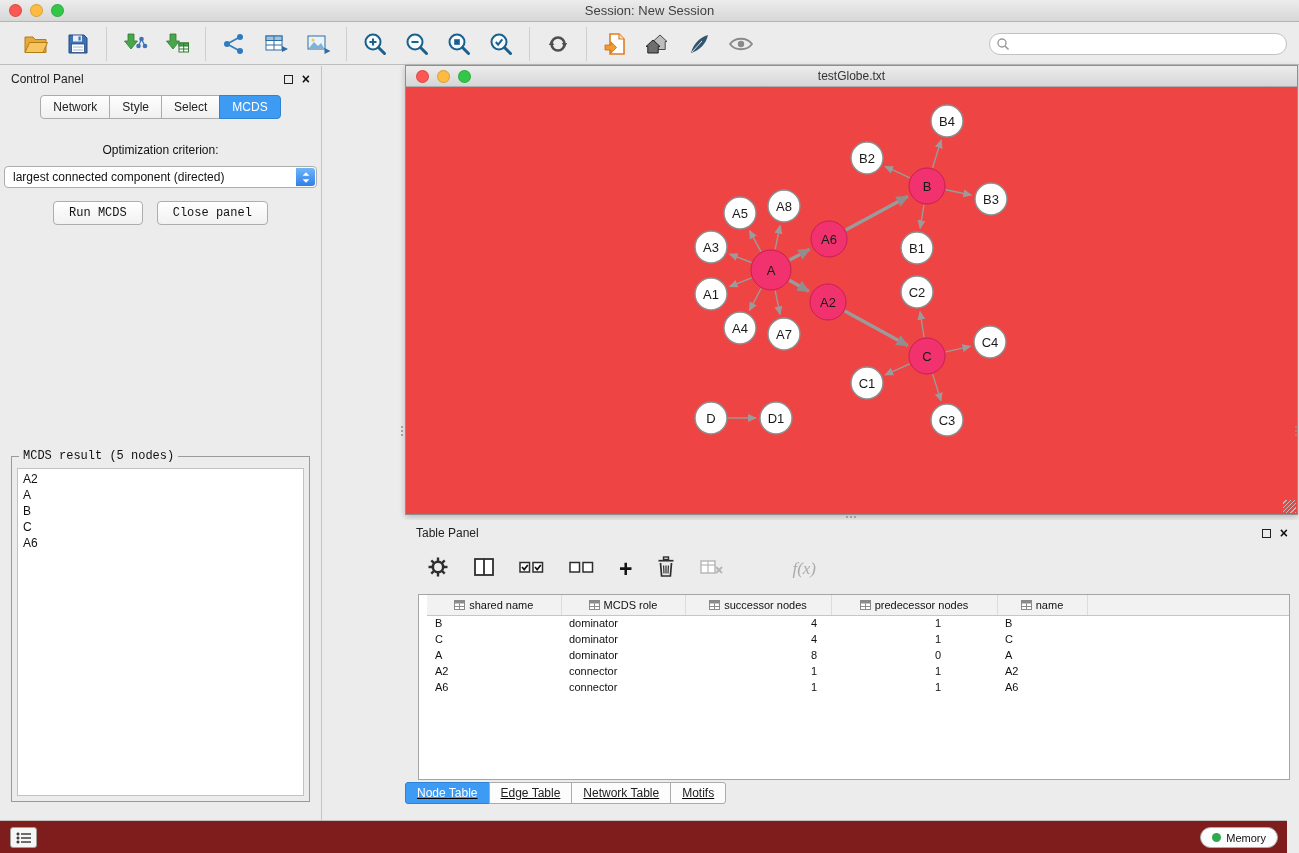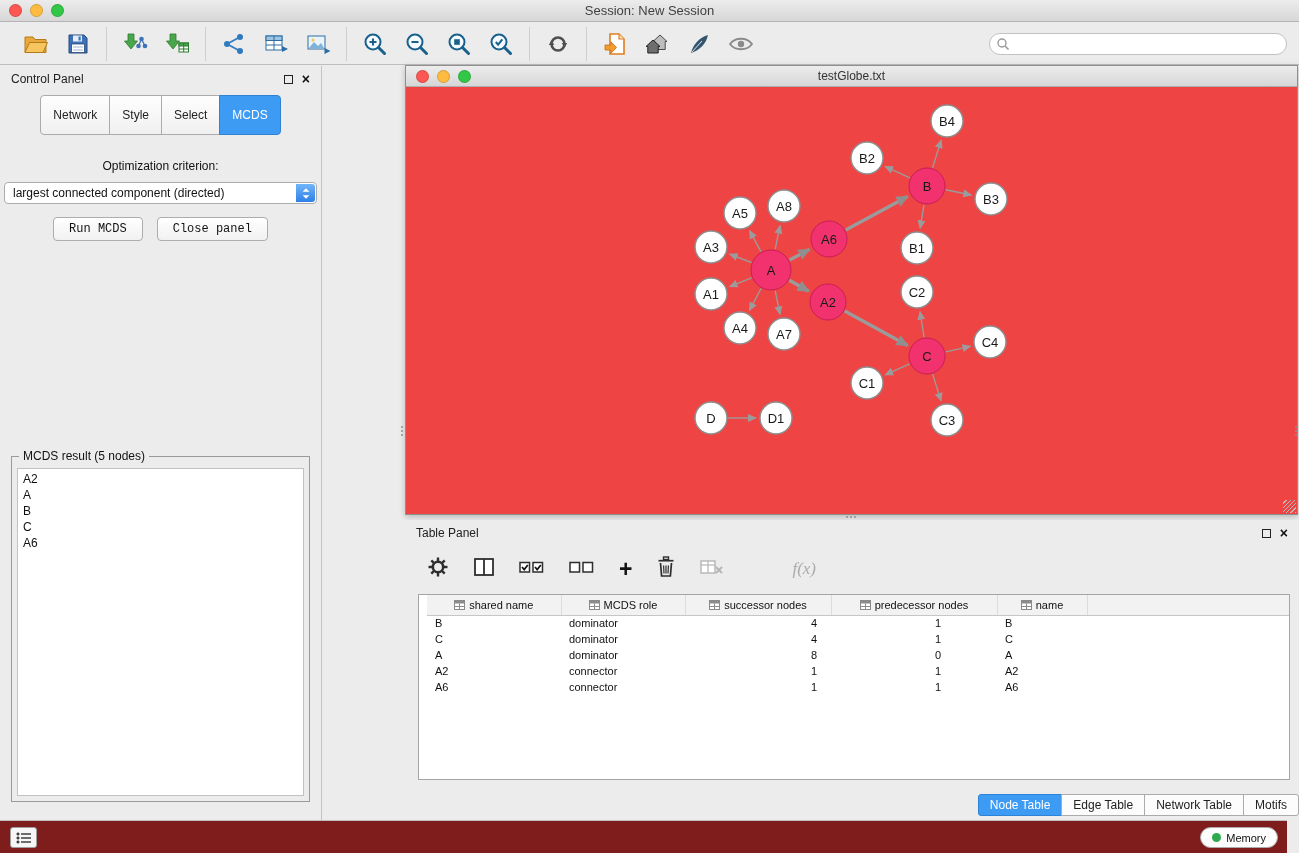--- a/index.html
+++ b/index.html
@@ -29,36 +29,36 @@
   .search-mag { position:absolute; left:7px; top:4px; }
 
   
   .control-panel { position:absolute; top:66px; left:0; width:322px; height:754px; background:#ECECEC;
     border-right:1px solid #C4C4C4; }
   .panel-header { height:26px; display:flex; align-items:center; padding:0 11px; font-size:12px; color:#222; }
   .hicons { margin-left:auto; display:flex; gap:9px; align-items:center; }
   .restore-box { width:9px; height:9px; border:1.5px solid #222; }
   .close-x { font-weight:bold; font-size:14px; color:#111; line-height:10px; }
   .ctabs { display:flex; justify-content:center; margin-top:3px; }
-  .ctab { font-size:12px; padding:12px 12px; border:1px solid #ABABAB; background:linear-gradient(#FEFEFE,#F0F0F0);
+  .ctab { font-size:12px; padding:4px 12px; border:1px solid #ABABAB; background:linear-gradient(#FEFEFE,#F0F0F0);
     color:#222; margin-left:-1px; cursor:default; }
   .ctab:first-child { border-radius:4px 0 0 4px; margin-left:0; }
   .ctab:last-child { border-radius:0 4px 4px 0; }
   .ctab.active { background:#3E9BF4; color:#fff; border-color:#2F83D6; }
   .opt-label { text-align:center; margin-top:24px; font-size:12px; color:#111; }
   .opt-select { margin:9px auto 0; width:313px; height:22px; border:1px solid #ADADAD; border-radius:4px;
     background:#fff; display:flex; align-items:center; font-size:12px; color:#111; padding-left:8px; position:relative; }
   .opt-stepper { position:absolute; right:1px; top:1px; bottom:1px; width:19px; border-radius:0 3px 3px 0;
     background:linear-gradient(#71B5F8,#2E7FE8); display:flex; align-items:center; justify-content:center; }
   .btn-row { display:flex; justify-content:center; gap:14px; margin-top:13px; }
   .pbtn { font-size:12px; color:#111; padding:4px 15px; border:1px solid #ADADAD; border-radius:4px;
     background:linear-gradient(#FFFFFF,#F1F1F1); cursor:default;font-family:Liberation Mono, monospace; }
   .result-fieldset { position:absolute; left:11px; right:11px; top:383px; bottom:18px;
     border:1px solid #9A9A9A; padding:5px; }
-  .result-fieldset legend { font-size:12px; color:#111; padding:0 4px; margin-left:2px; }
+  .result-fieldset legend { font-size:12px; color:#111; padding:0 4px; margin-left:2px;font-family:Liberation Mono, monospace; }
   .result-list { background:#fff; border:1px solid #C2C2C2; width:100%; height:100%;
     font-size:12px; color:#111; padding:2px 5px; overflow:auto; }
   .result-item { line-height:16px; }
 
   
   .network-window { position:absolute; left:405px; top:65px; width:893px; height:450px;
     border:1px solid #8F8F8F; background:#fff; box-shadow:0 2px 6px rgba(0,0,0,.22); }
   .nw-titlebar { height:21px; background:linear-gradient(#EDEDED,#D6D6D6); border-bottom:1px solid #ADADAD; position:relative; }
   .nw-traffic { position:absolute; top:4px; left:10px; display:flex; gap:8px; }
   .nw-title { text-align:center; font-size:12px; color:#333; line-height:21px; }
@@ -80,21 +80,21 @@
   .tp-table { position:absolute; top:74px; left:13px; right:9px; bottom:36px; background:#fff;
     border:1px solid #A5A5A5; overflow:hidden; }
   table { border-collapse:collapse; width:100%; table-layout:fixed; font-size:11px; color:#111;margin-left:8px; }
   thead th { background:#F2F2F2; border-right:1px solid #DCDCDC; border-bottom:1px solid #C6C6C6;
     font-weight:normal; height:20px; text-align:center; white-space:nowrap; overflow:hidden; }
   thead th svg { vertical-align:-1px; margin-right:4px; }
   thead th.cfill { border-right:none; }
   tbody td { height:16px; padding:0 8px; white-space:nowrap; overflow:hidden; }
   td.c2 { text-align:right; padding-right:14px; }
   td.c3 { text-align:right; padding-right:56px; }
-  .bottom-tabs { position:absolute; bottom:0; left:0; right:0; display:flex; justify-content:flex-end; }
+  .bottom-tabs { position:absolute; bottom:12px; left:0; right:0; display:flex; justify-content:flex-start;text-decoration:underline; }
   .btab { font-size:12px; padding:3px 11px; border:1px solid #ABABAB; background:#FCFCFC; color:#222;
     margin-left:-1px; cursor:default; }
   .btab:first-child { border-radius:3px 0 0 3px; margin-left:0; }
   .btab:last-child { border-radius:0 3px 3px 0; }
   .btab.active { background:#3E9BF4; color:#fff; border-color:#2F83D6; }
 
   
   .statusbar { position:absolute; left:0; bottom:0; right:12px; height:33px; background:#7f1d1d; border-top:1px solid #C0C0C0; }
   .list-btn { position:absolute; left:10px; top:6px; width:27px; height:21px; border:1px solid #9E9E9E;
     border-radius:3px; background:#F6F6F6; display:flex; align-items:center; justify-content:center; }

